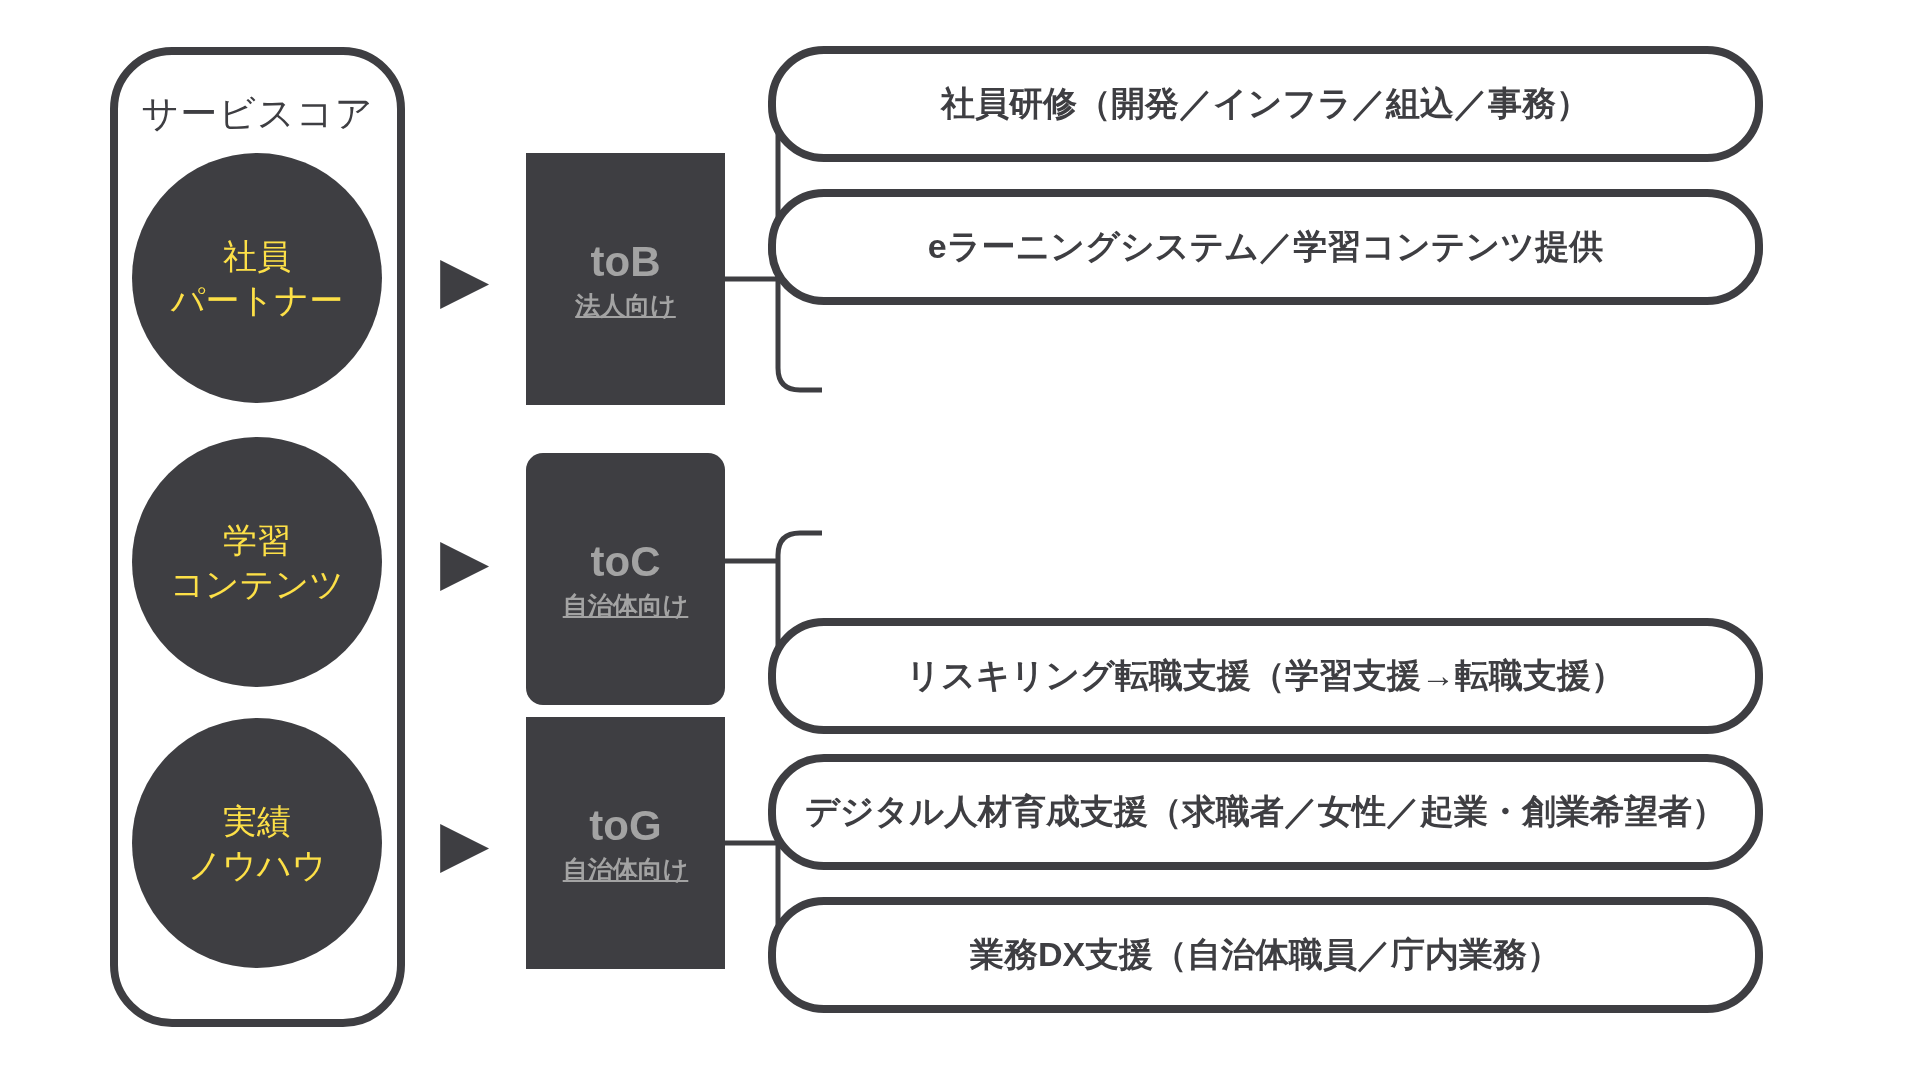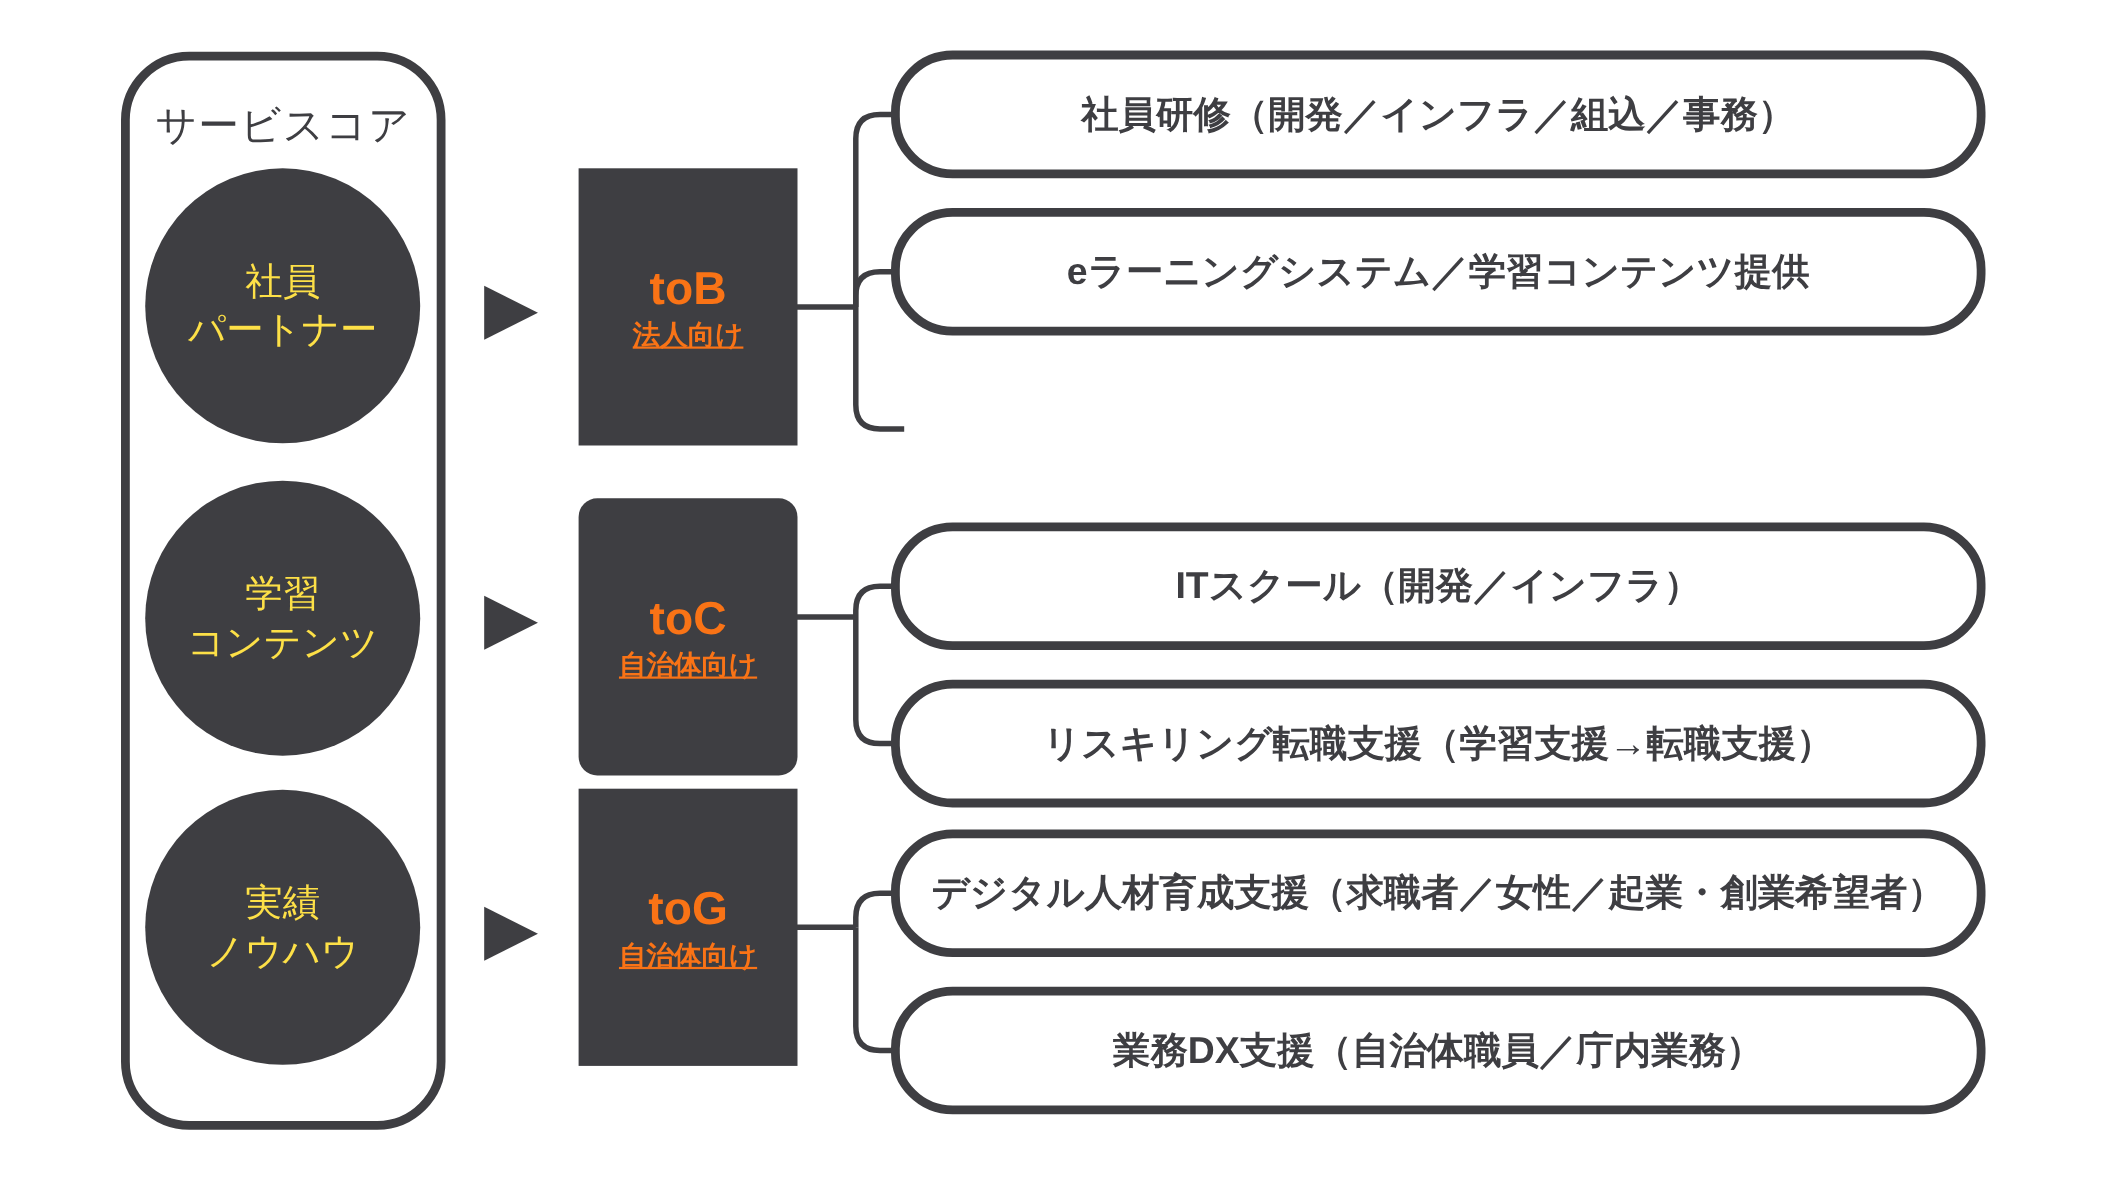--- a/index.html
+++ b/index.html
@@ -86,32 +86,32 @@
   
   .segment {
     position: absolute;
     left: 526px;
     width: 199px; height: 252px;
     background: var(--dark);
     display: flex;
     flex-direction: column;
     align-items: center;
     justify-content: center;
-    color: #f97316;
+    color: #a3a3a3;
   }
   .segment .code { font-size: 42px; font-weight: bold; line-height: 1; }
   .segment .audience { font-size: 25px; font-weight: bold; margin-top: 10px; line-height: 1; text-decoration: underline; }
   .segment-1 { top: 153px; }
   .segment-2 { top: 453px; border-radius: 17px; }
   .segment-3 { top: 717px; text-align: center; }
 
   
   .service-box {
     position: absolute;
-    left: 810px;
+    left: 768px;
     width: 995px; height: 116px;
     border: 8px solid var(--dark);
     border-radius: 56px;
     background: var(--bg);
     display: flex;
     align-items: center;
     justify-content: center;
   }
   .service-box .label {
     font-size: 34px;
@@ -187,23 +187,20 @@
     <div class="code">toG</div>
     <div class="audience">自治体向け</div>
   </div>
 
   <div class="service-box box-1">
     <div class="label">社員研修（開発／インフラ／組込／事務）</div>
   </div>
   <div class="service-box box-2">
     <div class="label">eラーニングシステム／学習コンテンツ提供</div>
   </div>
-  <div class="service-box box-4">
-    <div class="label">ITスクール（開発／インフラ）</div>
-  </div>
   <div class="service-box box-5">
     <div class="label">リスキリング転職支援（学習支援→転職支援）</div>
   </div>
   <div class="service-box box-6">
     <div class="label">デジタル人材育成支援（求職者／女性／起業・創業希望者）</div>
   </div>
   <div class="service-box box-7">
     <div class="label">業務DX支援（自治体職員／庁内業務）</div>
   </div>
 

